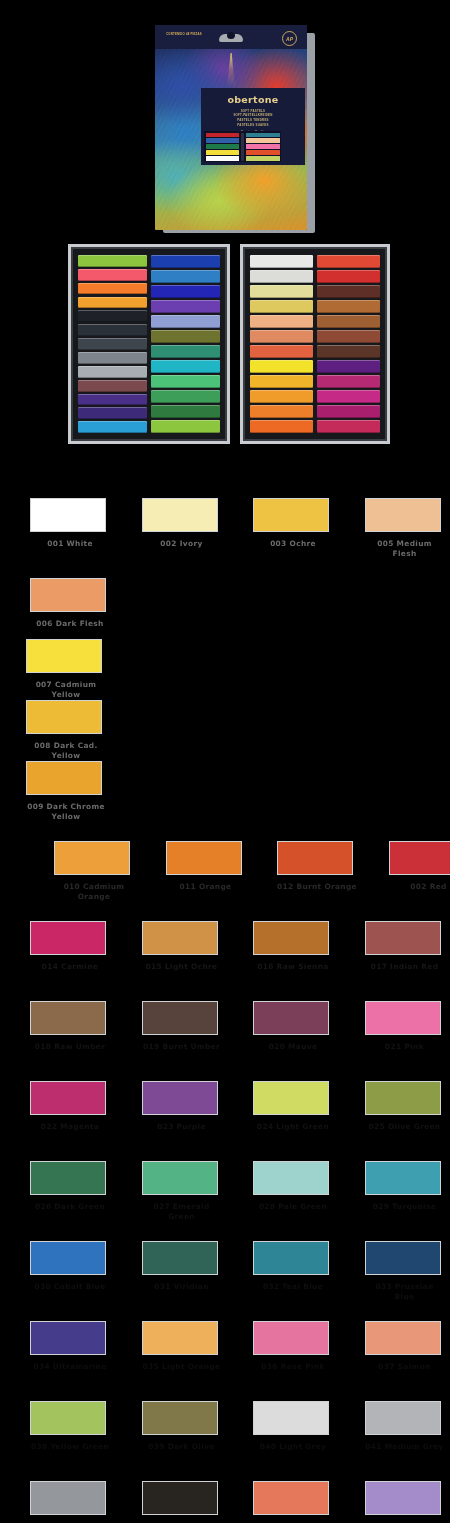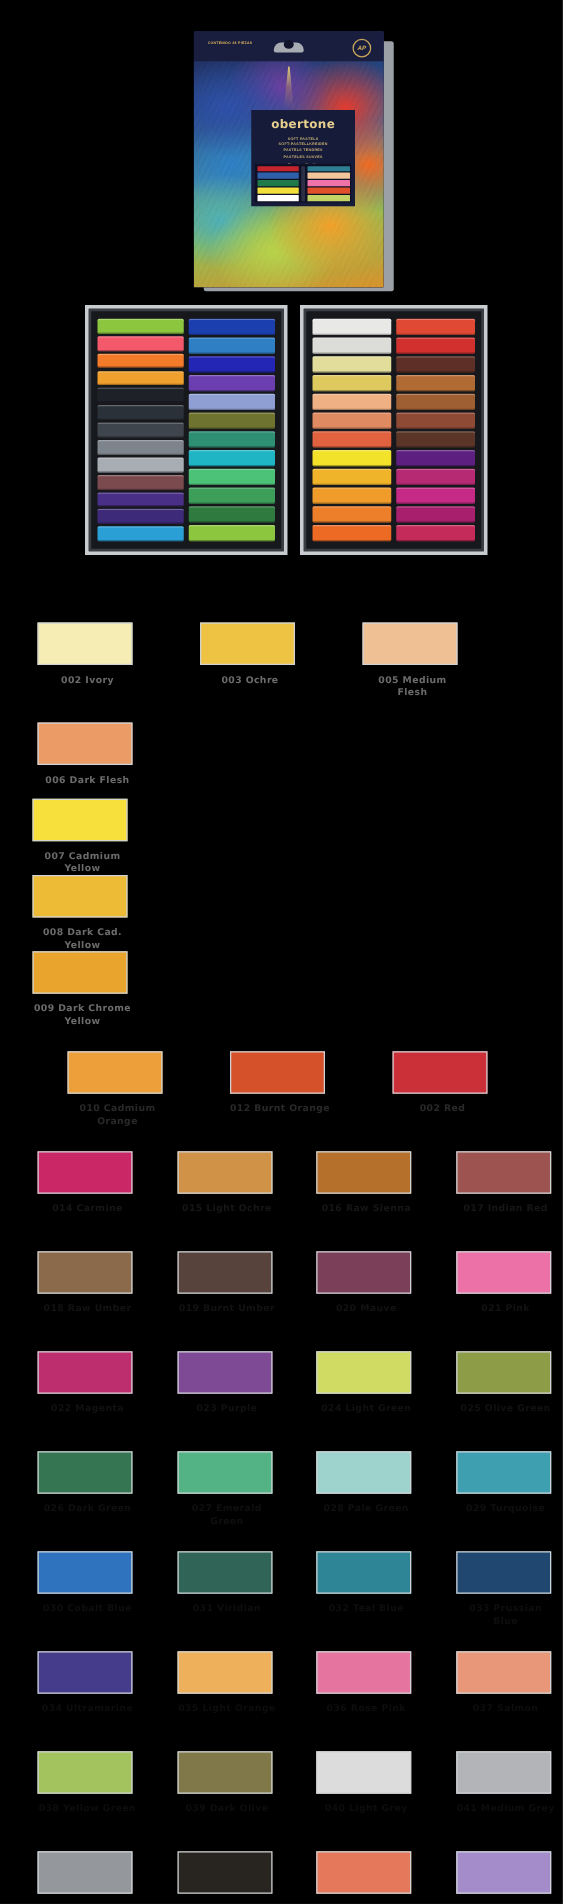--- a/index.html
+++ b/index.html
@@ -71,21 +71,21 @@
   }
   .brush-streak{
     position:absolute;left:72px;top:28px;width:8px;height:34px;
     background:linear-gradient(to bottom,rgba(240,214,120,.95),rgba(240,190,60,.25),rgba(0,0,0,0));
     clip-path:polygon(45% 0,58% 0,100% 100%,0 100%);
     filter:blur(.3px);
   }
 
   
   .pkg-label{
-    position:absolute;left:46px;top:63px;width:83px;height:77px;
+    position:absolute;left:46px;top:63px;width:104px;height:77px;
     background:#171b3a;
   }
   .brand{
     text-align:center;margin-top:6px;
     font-size:9.5px;font-weight:bold;letter-spacing:.3px;
     color:#e7cf8e;font-family:"DejaVu Sans",sans-serif;
   }
   .pkg-sub{
     margin-top:3.5px;text-align:center;
     font-size:2.9px;line-height:1.62;letter-spacing:.25px;
@@ -273,20 +273,26 @@
         </div>
     </div>
   </div>
 </section>
 
 <section id="color-chart">
   <div class="chart-grid">
       <div class="chart-row" style="margin-top: 30px;">
         <div class="chart-cell">
           <div class="sw-wrap">
+            <div class="swatch" style="background: rgb(255, 255, 255);"></div>
+            <div class="sw-label" style="color: rgb(107, 107, 107);">001 White</div>
+          </div>
+        </div>
+        <div class="chart-cell">
+          <div class="sw-wrap">
             <div class="swatch" style="background: rgb(245, 237, 180);"></div>
             <div class="sw-label" style="color: rgb(107, 107, 107);">002 Ivory</div>
           </div>
         </div>
         <div class="chart-cell">
           <div class="sw-wrap">
             <div class="swatch" style="background: rgb(238, 194, 66);"></div>
             <div class="sw-label" style="color: rgb(107, 107, 107);">003 Ochre</div>
           </div>
         </div>
@@ -325,20 +331,26 @@
       </div>
       <div class="chart-row" style="margin-top: 19px; margin-left: 24px;">
         <div class="chart-cell">
           <div class="sw-wrap">
             <div class="swatch" style="background: rgb(237, 160, 58);"></div>
             <div class="sw-label" style="color: rgb(41, 41, 41);">010 Cadmium Orange</div>
           </div>
         </div>
         <div class="chart-cell">
           <div class="sw-wrap">
+            <div class="swatch" style="background: rgb(229, 127, 40);"></div>
+            <div class="sw-label" style="color: rgb(41, 41, 41);">011 Orange</div>
+          </div>
+        </div>
+        <div class="chart-cell">
+          <div class="sw-wrap">
             <div class="swatch" style="background: rgb(212, 81, 42);"></div>
             <div class="sw-label" style="color: rgb(41, 41, 41);">012 Burnt Orange</div>
           </div>
         </div>
         <div class="chart-cell">
           <div class="sw-wrap">
             <div class="swatch" style="background: rgb(203, 47, 56);"></div>
             <div class="sw-label" style="color: rgb(41, 41, 41);">002 Red</div>
           </div>
         </div>

